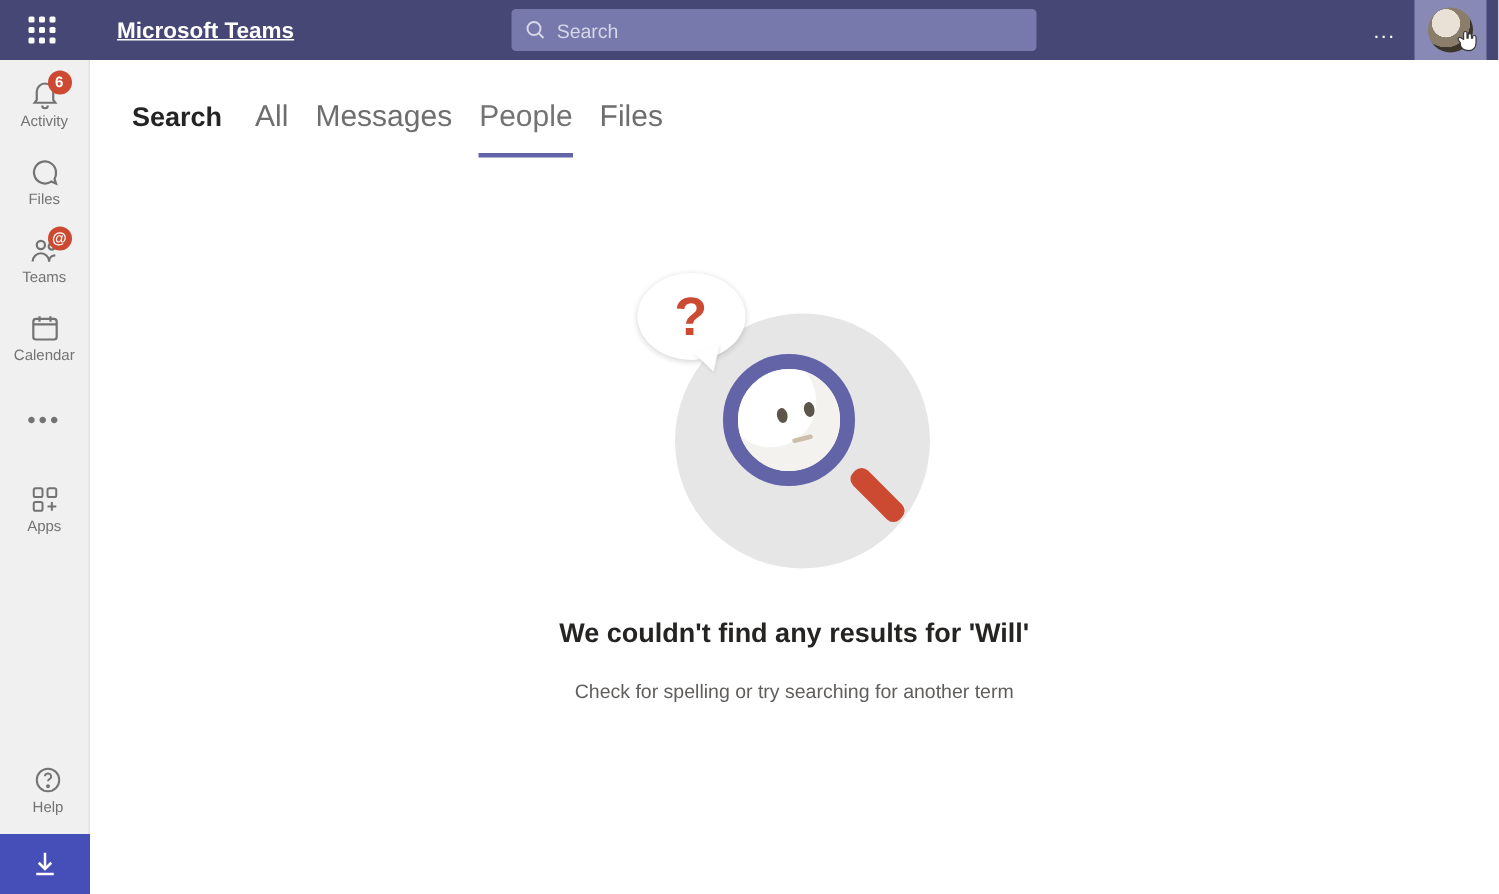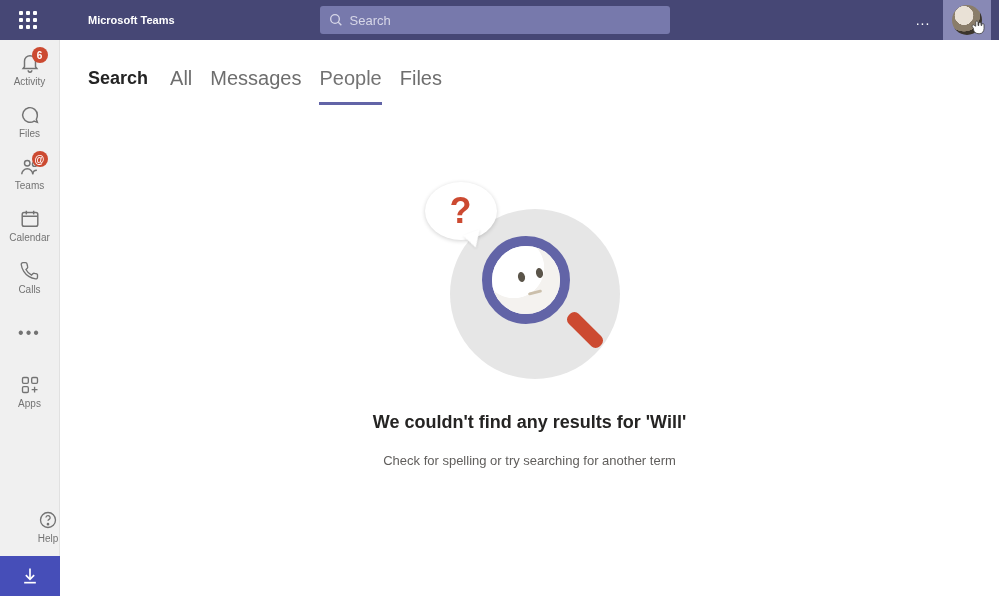--- a/index.html
+++ b/index.html
@@ -19,21 +19,21 @@
       display: flex; align-items: center; justify-content: center;
       cursor: pointer;
     }
     .waffle-grid {
       display: grid;
       grid-template-columns: repeat(3, 4px);
       grid-template-rows: repeat(3, 4px);
       gap: 3px;
     }
     .waffle-dot { width: 4px; height: 4px; background: #fff; border-radius: 1px; }
-    .app-title { font-size: 11px; font-weight: 600; margin-left: 40px; }
+    .app-title { font-size: 15px; font-weight: 600; margin-left: 30px; text-decoration: underline; }
     .search-box {
       flex: 0 0 350px;
       margin-left: 145px;
       height: 28px;
       background: #7779ac;
       border-radius: 3px;
       display: flex;
       align-items: center;
       padding: 0 8px;
       color: #d7d7e8;
@@ -93,21 +93,21 @@
       min-width: 16px; height: 16px;
       background: #cc4a31;
       color: #fff;
       border-radius: 8px;
       font-size: 10px; font-weight: 700;
       display: flex; align-items: center; justify-content: center;
       padding: 0 4px;
     }
     .badge.at { font-size: 10px; padding: 0; width:16px;}
     .nav-help {
-      position: absolute; bottom: 44px; left: 16px; width: 64px;
+      position: absolute; bottom: 44px; left: 0; width: 64px;
     }
     .download-btn {
       position: absolute; bottom: 0; left: 0;
       width: 60px; height: 40px;
       background: #464eb8;
       display: flex; align-items: center; justify-content: center;
       cursor: pointer;
     }
     .download-btn svg { width: 20px; height: 20px; color:#fff;}
 
@@ -269,28 +269,20 @@
             <line x1="8" y1="3" x2="8" y2="7"></line>
             <line x1="16" y1="3" x2="16" y2="7"></line>
             <line x1="8" y1="13" x2="8" y2="13"></line>
             <line x1="12" y1="13" x2="12" y2="13"></line>
             <line x1="16" y1="13" x2="16" y2="13"></line>
           </svg>
       </div>
       <div class="nav-label">Calendar</div>
     </div>
 
-    <div class="nav-item">
-      <div class="nav-icon">
-        <svg width="20" height="20" viewBox="0 0 24 24" fill="none" stroke="currentColor" stroke-width="1.6">
-            <path d="M21 16.5v3a2 2 0 01-2.2 2 19 19 0 01-8.3-3 19 19 0 01-6-6 19 19 0 01-3-8.3A2 2 0 013.5 2h3a2 2 0 012 1.7c.12.96.34 1.9.65 2.8a2 2 0 01-.45 2.1L7.1 10.2a16 16 0 006.7 6.7l1.6-1.6a2 2 0 012.1-.45c.9.31 1.84.53 2.8.65A2 2 0 0121 16.5z"></path>
-          </svg>
-      </div>
-      <div class="nav-label">Calls</div>
-    </div>
 
     <div class="nav-item more3">
       <div class="nav-icon" style="font-size:16px;letter-spacing:2px;">•••</div>
     </div>
 
     <div class="nav-item" style="margin-top:6px;align-items:center;">
       <div class="nav-icon">
         <svg width="20" height="20" viewBox="0 0 24 24" fill="none" stroke="currentColor" stroke-width="1.6">
             <rect x="3" y="3" width="7" height="7" rx="1.5"></rect>
             <rect x="14" y="3" width="7" height="7" rx="1.5"></rect>

